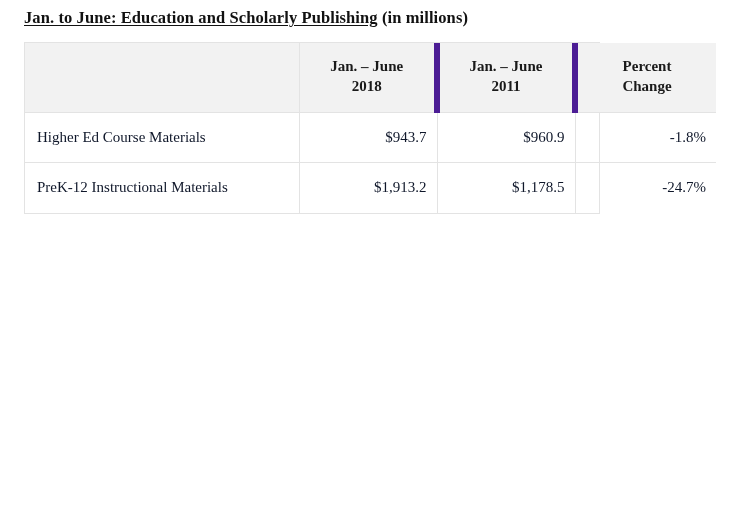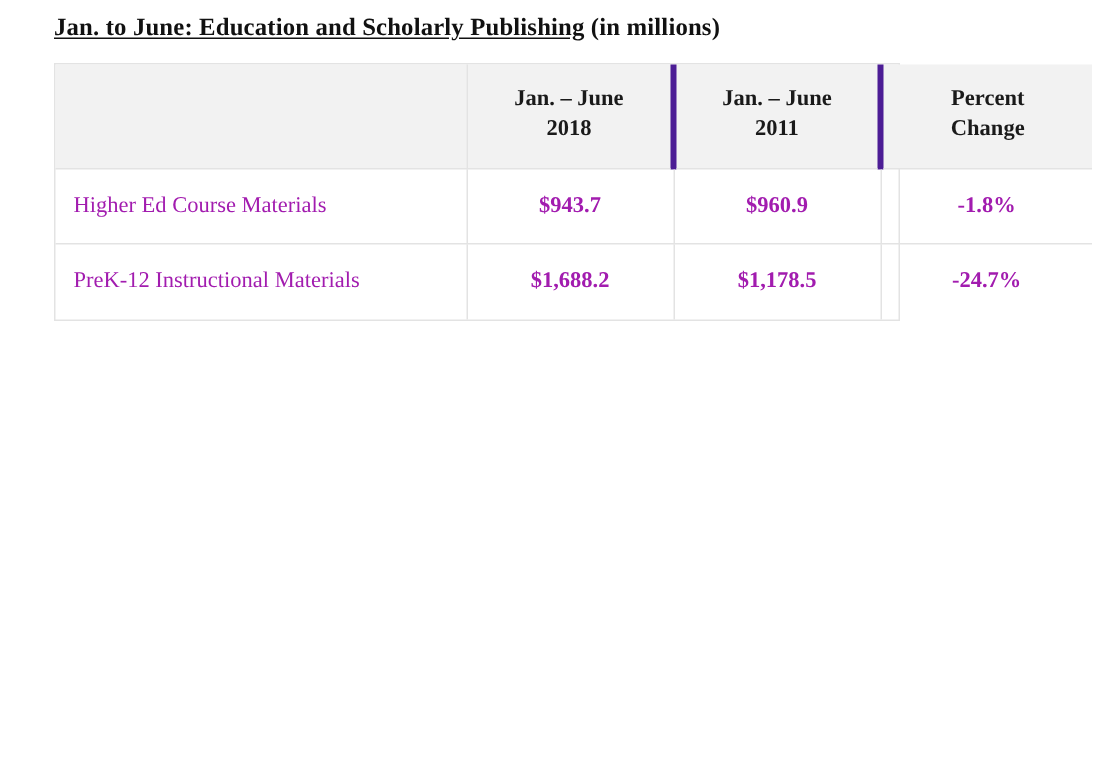--- a/index.html
+++ b/index.html
@@ -12,21 +12,21 @@
     background: #ffffff;
     font-family: "Liberation Serif", serif;
     color: #1a1a1a;
     overflow: hidden;
   }
   .page {
     position: relative;
     width: 624px;
     height: 514px;
     box-sizing: border-box;
-    padding: 8px 0 0 12px;
+    padding: 8px 0 0 0;
   }
   .caption {
     font-family: "Liberation Serif", serif;
     font-size: 16.5px;
     font-weight: 700;
     color: #111111;
     padding: 0 0 0 24px;
     margin: 0 0 14px 0;
     letter-spacing: 0.1px;
   }
@@ -56,42 +56,41 @@
     padding: 13px 6px 15px 6px;
     line-height: 1.35;
     border: none;
     border-bottom: 1px solid #e3e3e3;
   }
   table.data thead th.corner {
     background: #f2f2f2;
     border-right: 1px solid #e3e3e3;
   }
   table.data thead th.hcol {
-    border-right: 4px solid #4c1d95;
+    border-right: 6px solid #4c1d95;
   }
   table.data thead th.hcol.last {
     border-right: none;
   }
   table.data tbody td {
     font-family: "Liberation Serif", serif;
     font-size: 15px;
-    color: #a21caf;
+    color: #0f172a;
     border-bottom: 1px solid #e3e3e3;
     border-right: 1px solid #e3e3e3;
     padding: 14px 10px;
     line-height: 1.45;
     vertical-align: middle;
   }
   table.data tbody td.label {
     text-align: left;
     padding-left: 12px;
   }
   table.data tbody td.num {
-    text-align: center;
-    font-weight: bold;
+    text-align: right;
   }
   table.data tbody td.last {
     border-right: none;
   }
   table.data tbody tr:last-child td {
     border-bottom: none;
   }
   
   col.c0 { width: 274px; }
   col.c1 { width: 138px; }
@@ -135,21 +134,21 @@
       </thead>
       <tbody>
         <tr>
           <td class="label">Higher Ed Course Materials</td>
           <td class="num">$943.7</td>
           <td class="num">$960.9</td>
           <td class="num last">-1.8%</td>
         </tr>
         <tr class="rowtall">
           <td class="label">PreK-12 Instructional Materials</td>
-          <td class="num">$1,688.2</td>
+          <td class="num">$1,913.2</td>
           <td class="num">$1,178.5</td>
           <td class="num last">-24.7%</td>
         </tr>
       </tbody>
     </table>
   </div>
 
 </div>
 
 </body></html>

